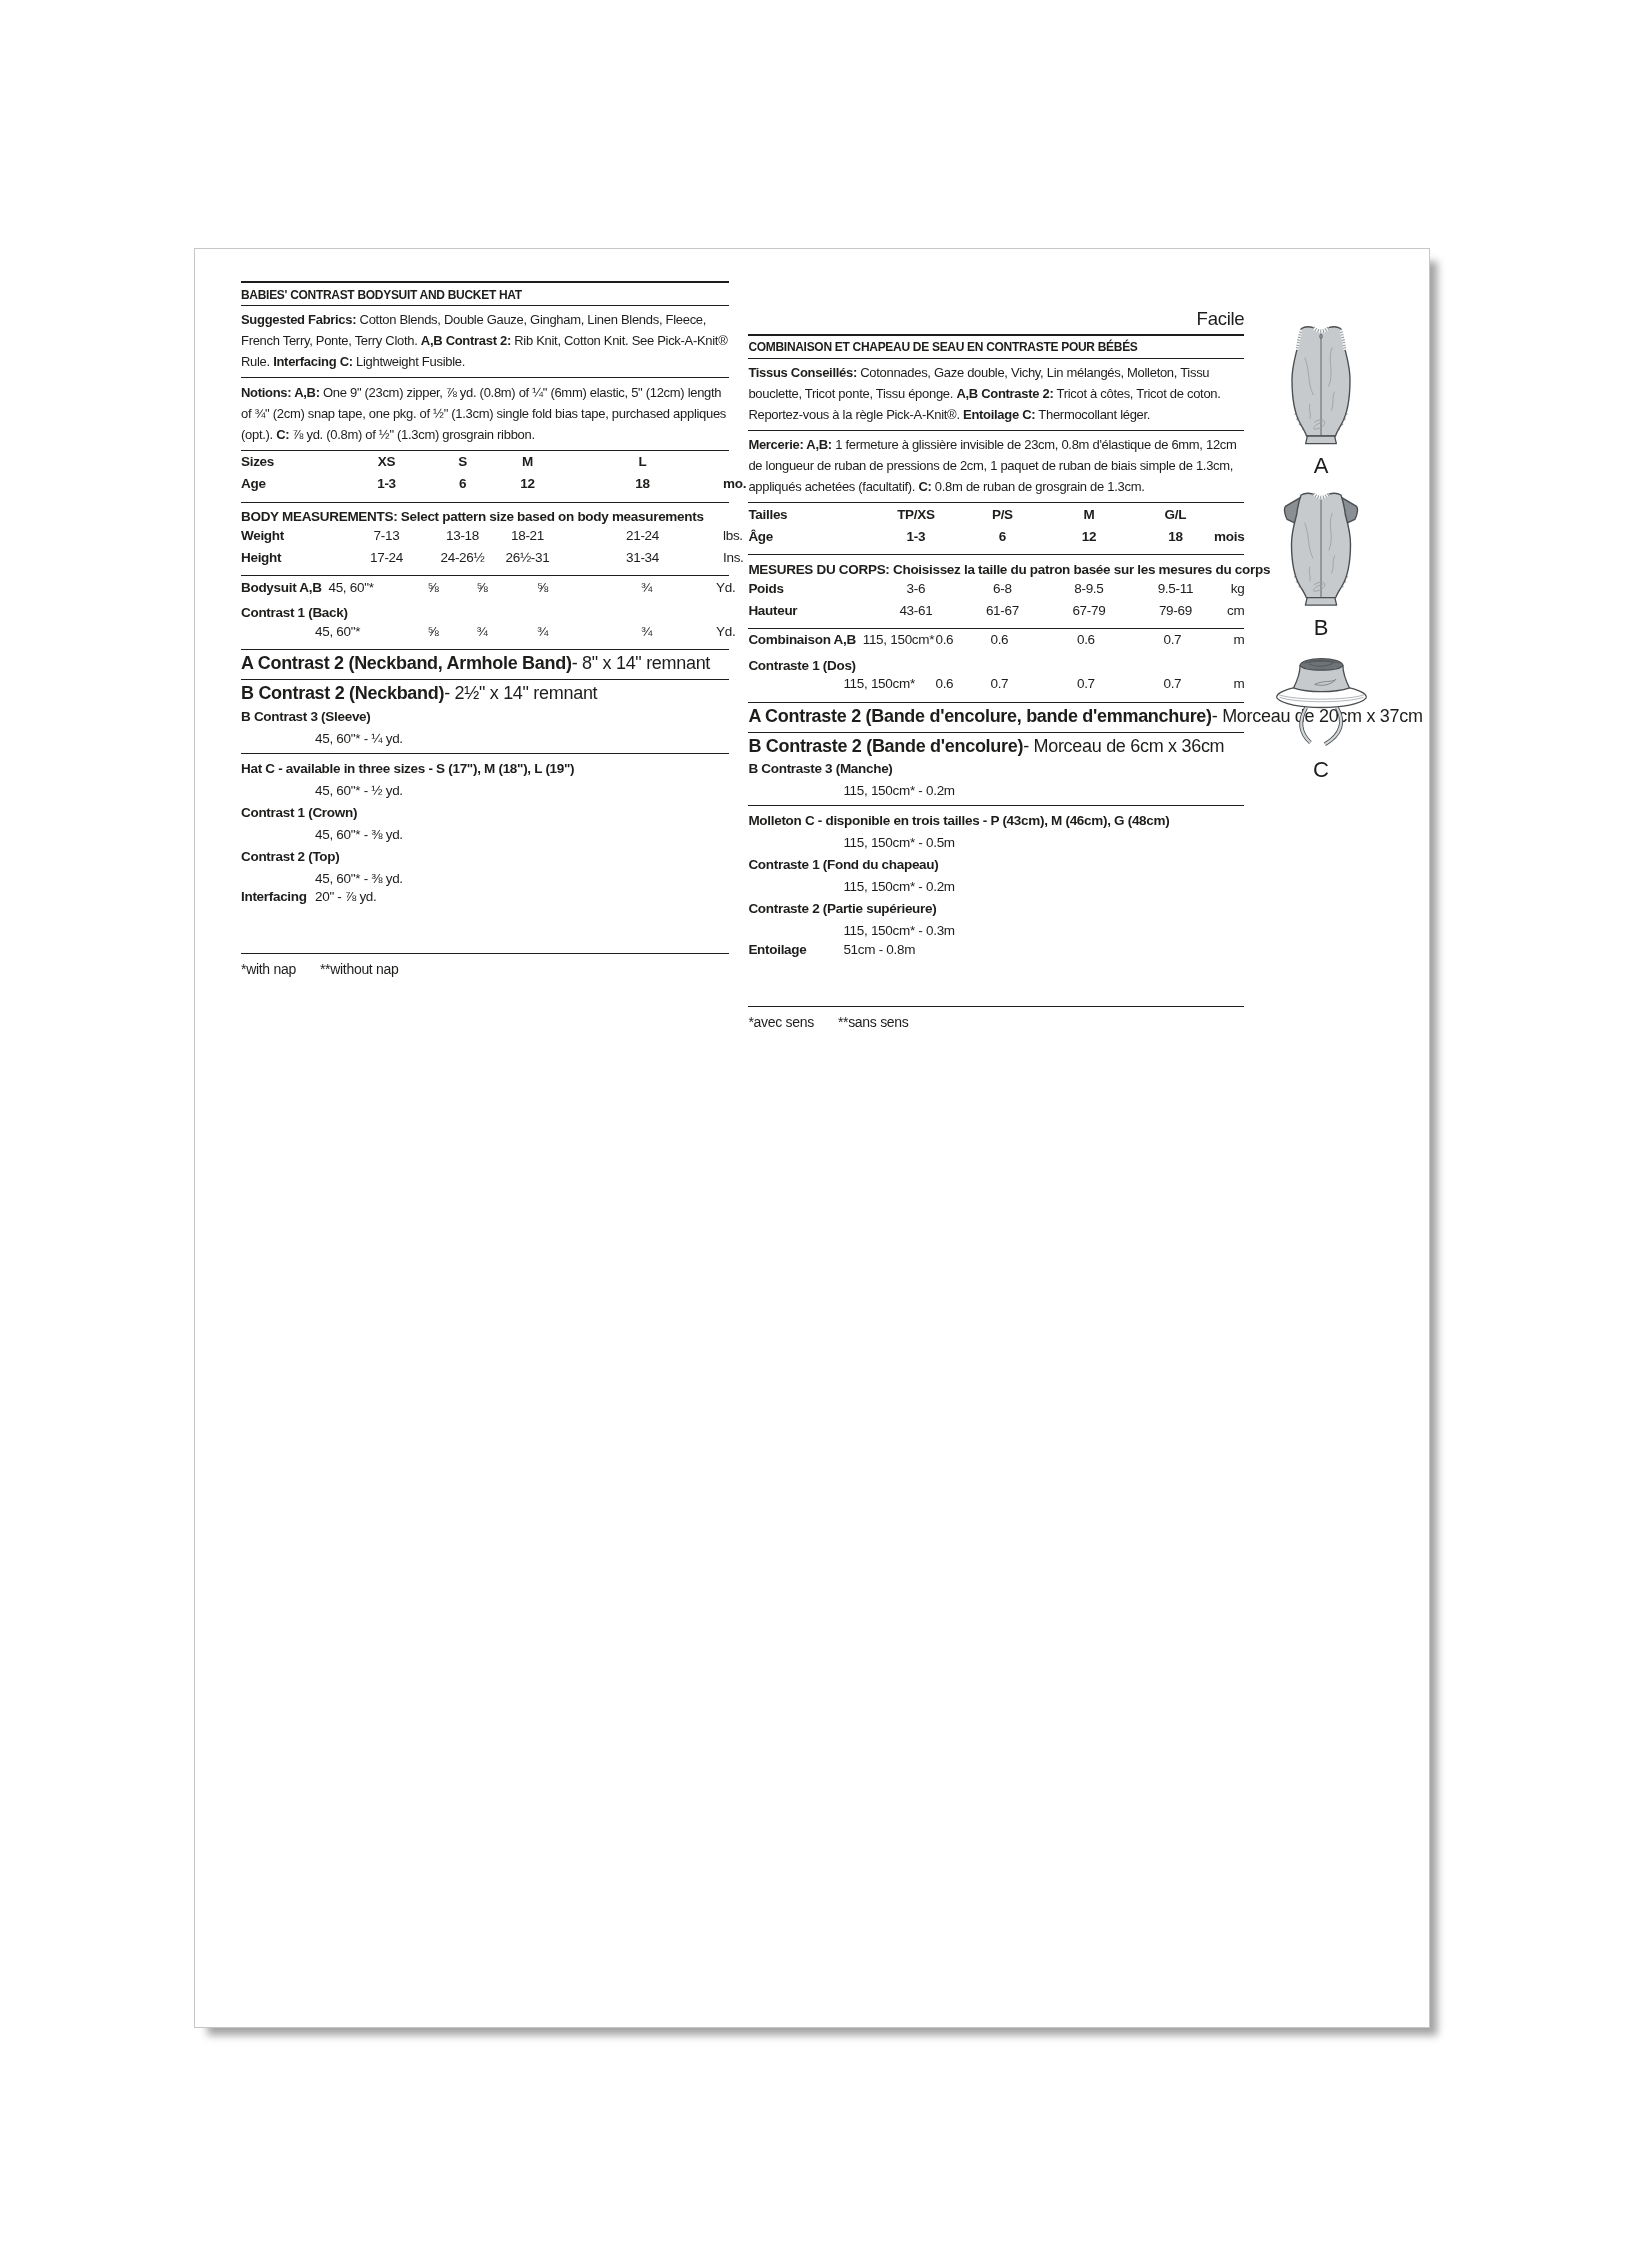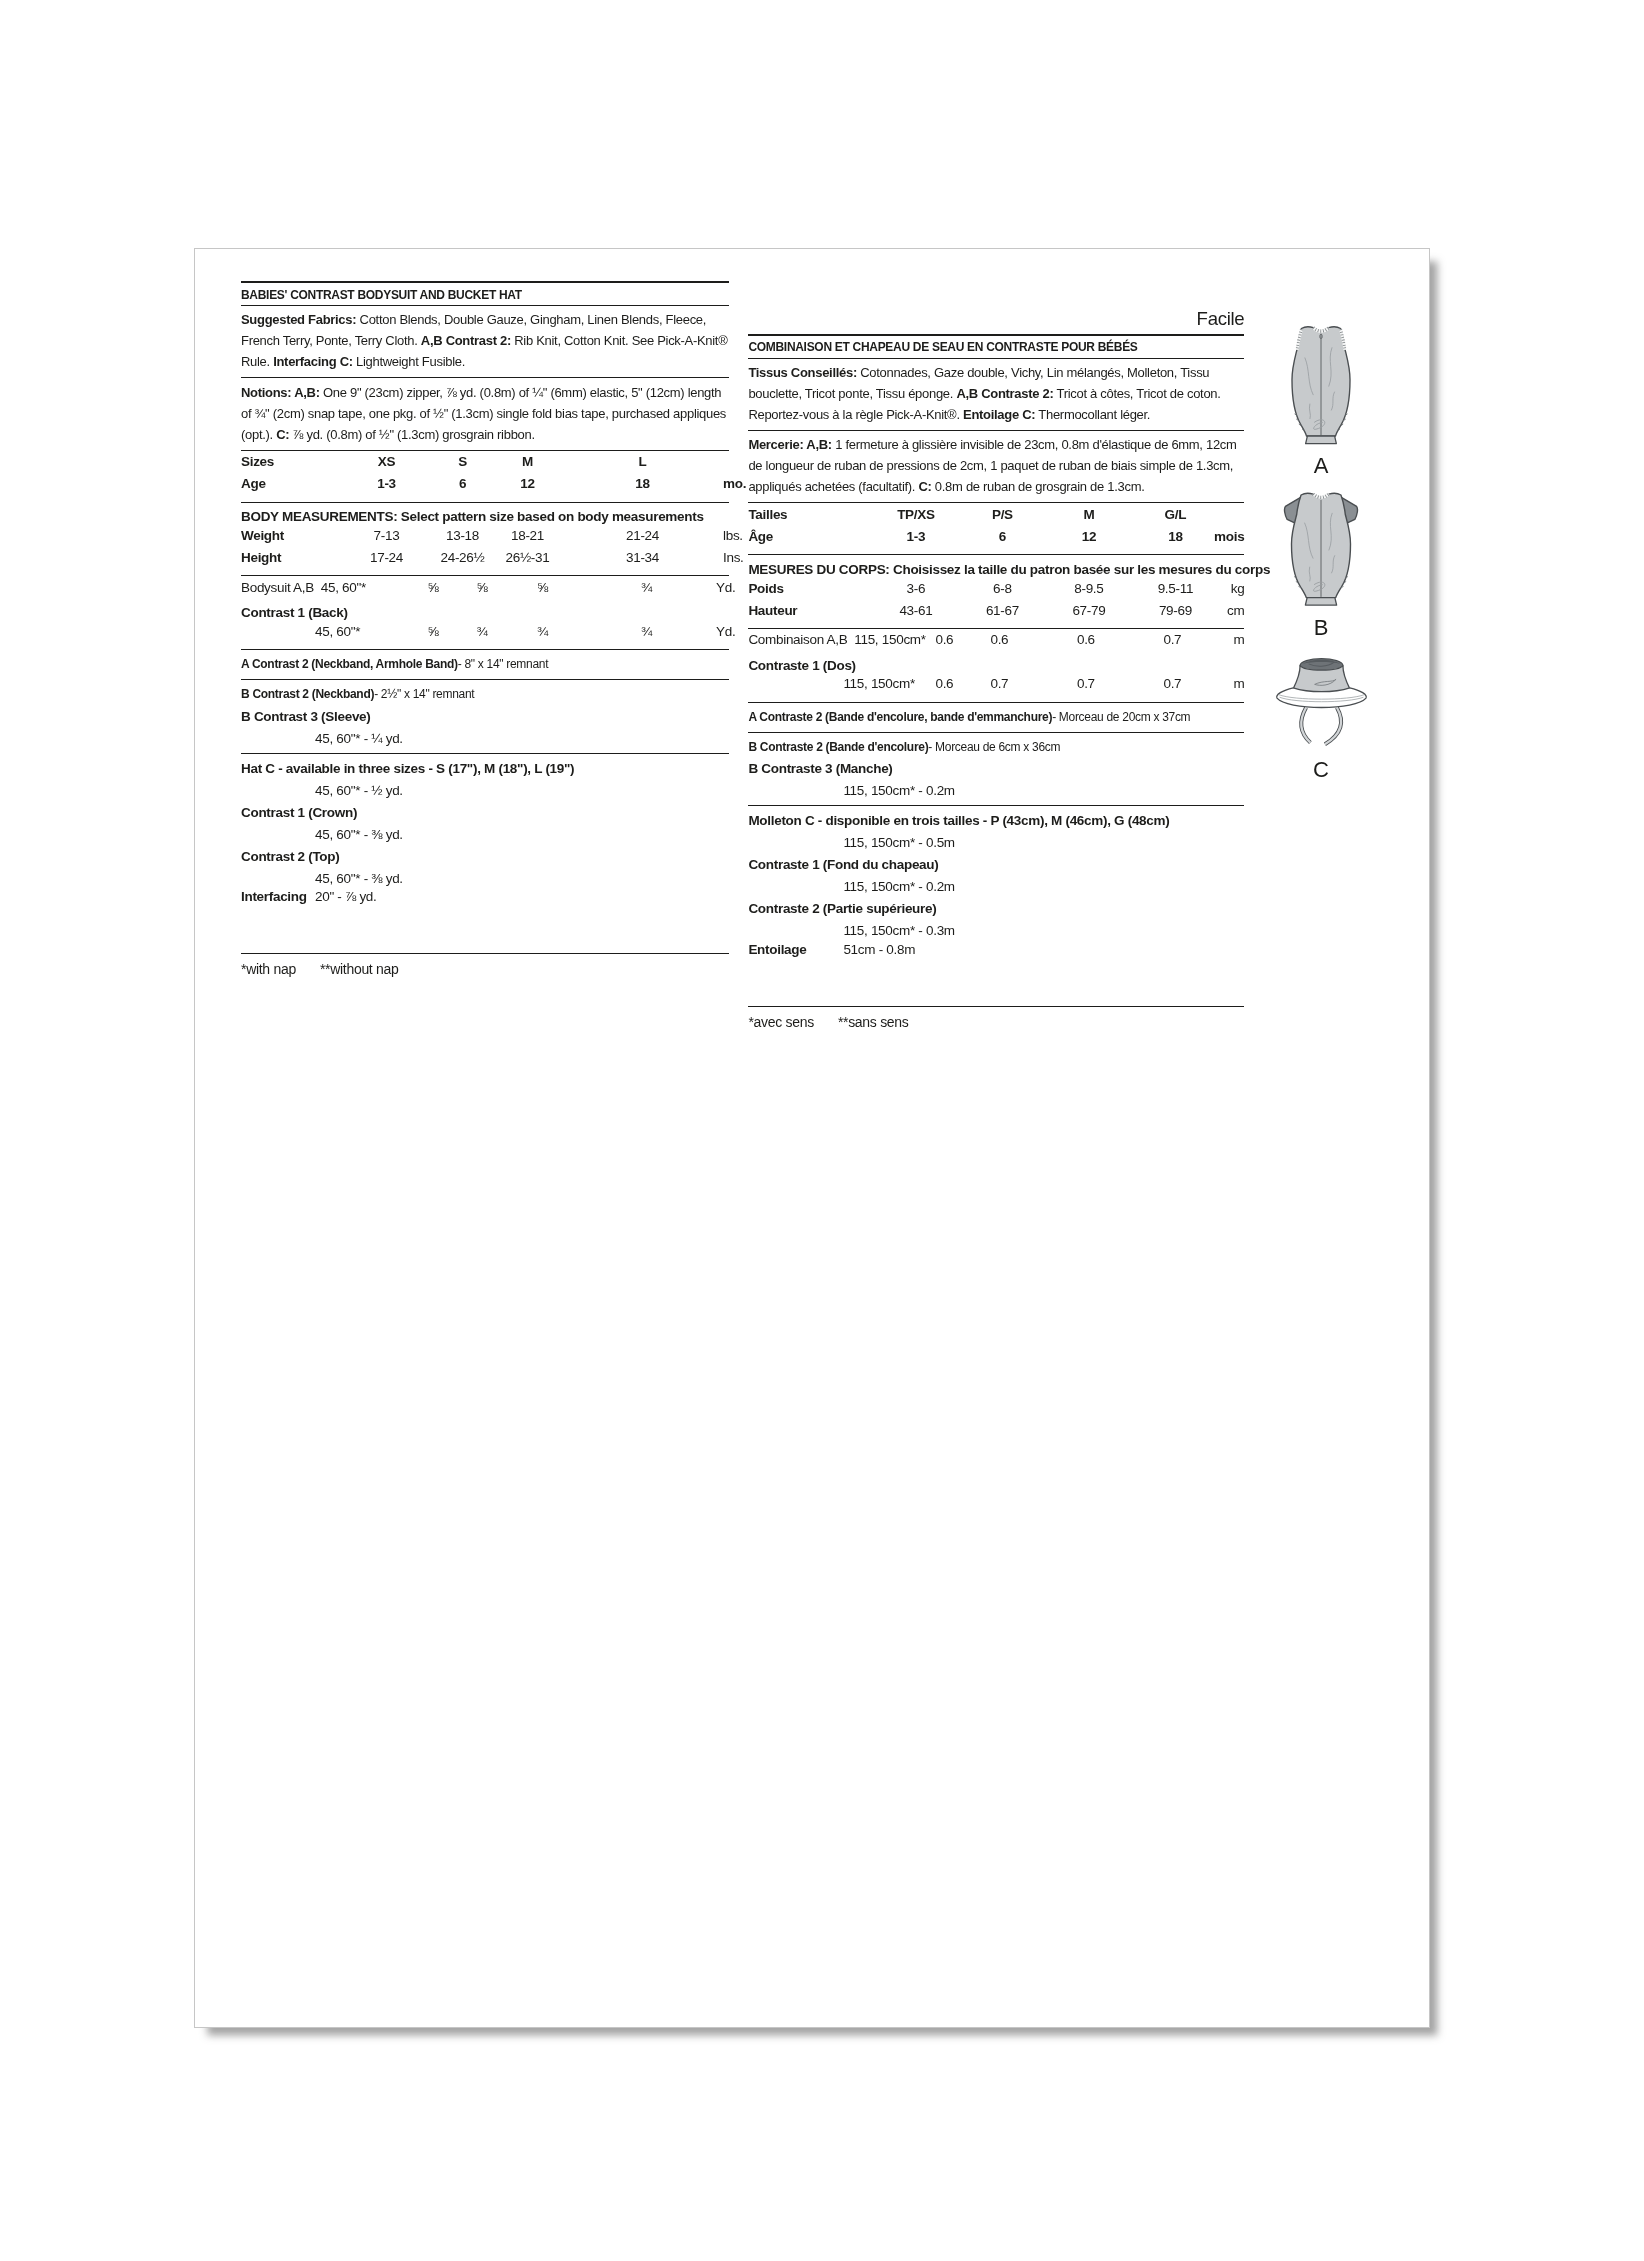--- a/index.html
+++ b/index.html
@@ -27,26 +27,26 @@
   .para{font-size:13px;line-height:21px;margin:2.5px 0 5px;}
   .para b{letter-spacing:-0.3px;}
 
   .trow{display:grid;align-items:baseline;min-height:22px;font-size:13.5px;}
   .col-en .row-m{grid-template-columns:100px 91px 61px 69px 161px 1fr;}
   .col-en .row-y{grid-template-columns:169px 46px 52px 69px 139px 1fr;}
   .col-fr .row-m{grid-template-columns:117px 101px 72px 101px 72px 1fr;}
   .col-fr .row-y{grid-template-columns:177px 38px 72px 101px 72px 1fr;}
   .trow .lbl{font-weight:bold;white-space:nowrap;}
   .trow .lw{display:flex;gap:6.8px;align-items:baseline;white-space:nowrap;}
-  .trow .lw b{font-weight:normal;}
+  .trow .lw b{font-weight:bold;}
   .trow .c{text-align:center;white-space:nowrap;}
   .trow .u{text-align:right;white-space:nowrap;}
   .trow.allbold .c,.trow.allbold .u{font-weight:bold;}
   .bline{font-size:13.5px;font-weight:bold;min-height:22px;display:flex;align-items:center;white-space:nowrap;}
-  .mixline{font-size:12px;min-height:22px;display:flex;align-items:center;white-space:nowrap;}
+  .mixline{font-size:18px;min-height:22px;display:flex;align-items:flex-start;white-space:nowrap;}
   .mixline b{font-weight:bold;}
   .indent-en{padding-left:74px;}
   .indent-fr{padding-left:95px;}
   .yline{font-size:13.5px;min-height:22px;display:flex;align-items:center;white-space:nowrap;}
   .ifrow{display:flex;font-size:13.5px;min-height:22px;align-items:baseline;}
   .ifrow .lbl{font-weight:bold;}
   .col-en .ifrow .lbl{min-width:74px;}
   .col-fr .ifrow .lbl{min-width:95px;}
   .spacer{height:39px;}
   .footnote{font-size:14px;display:flex;gap:24px;padding-top:3.4px;}

